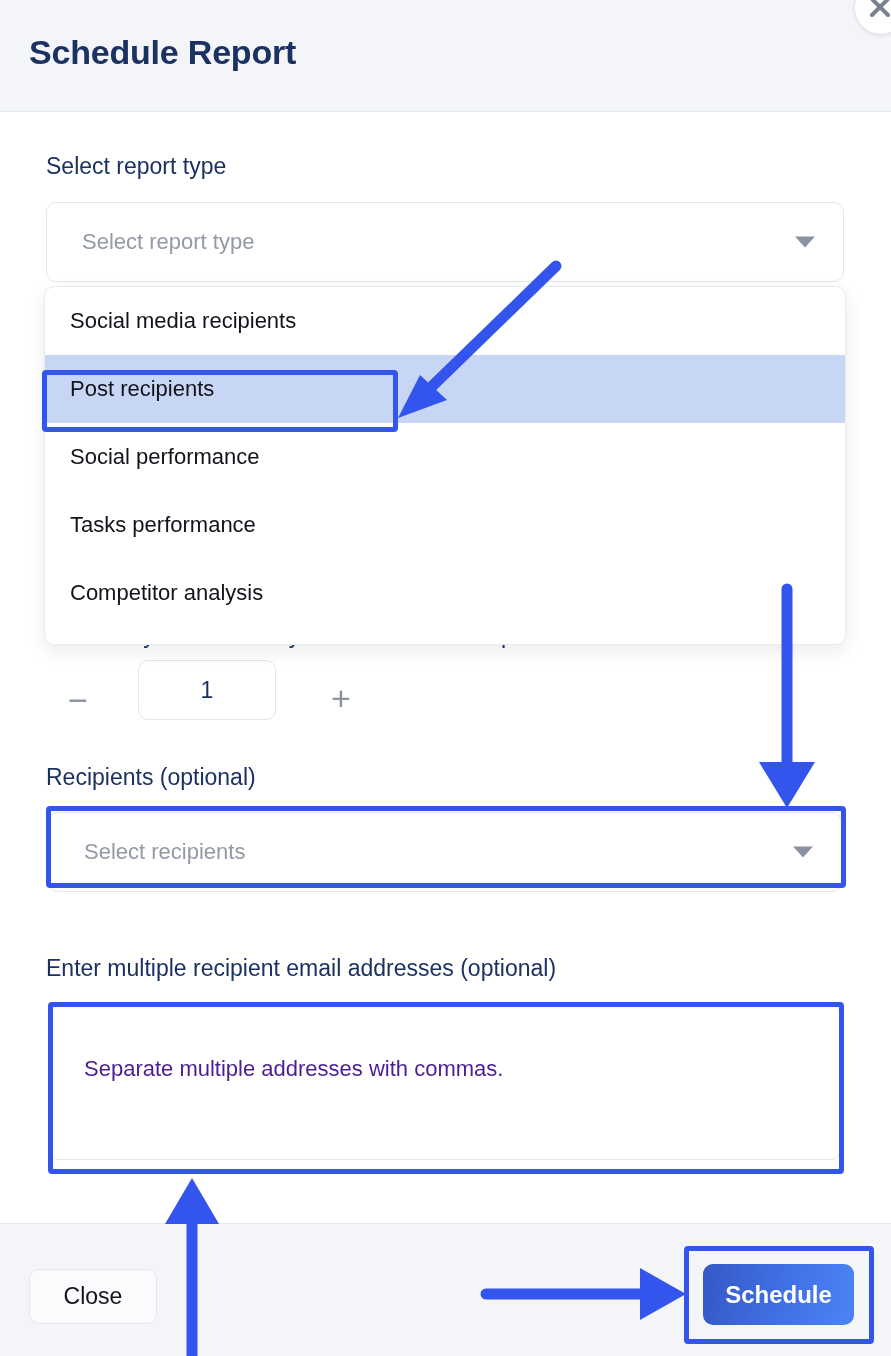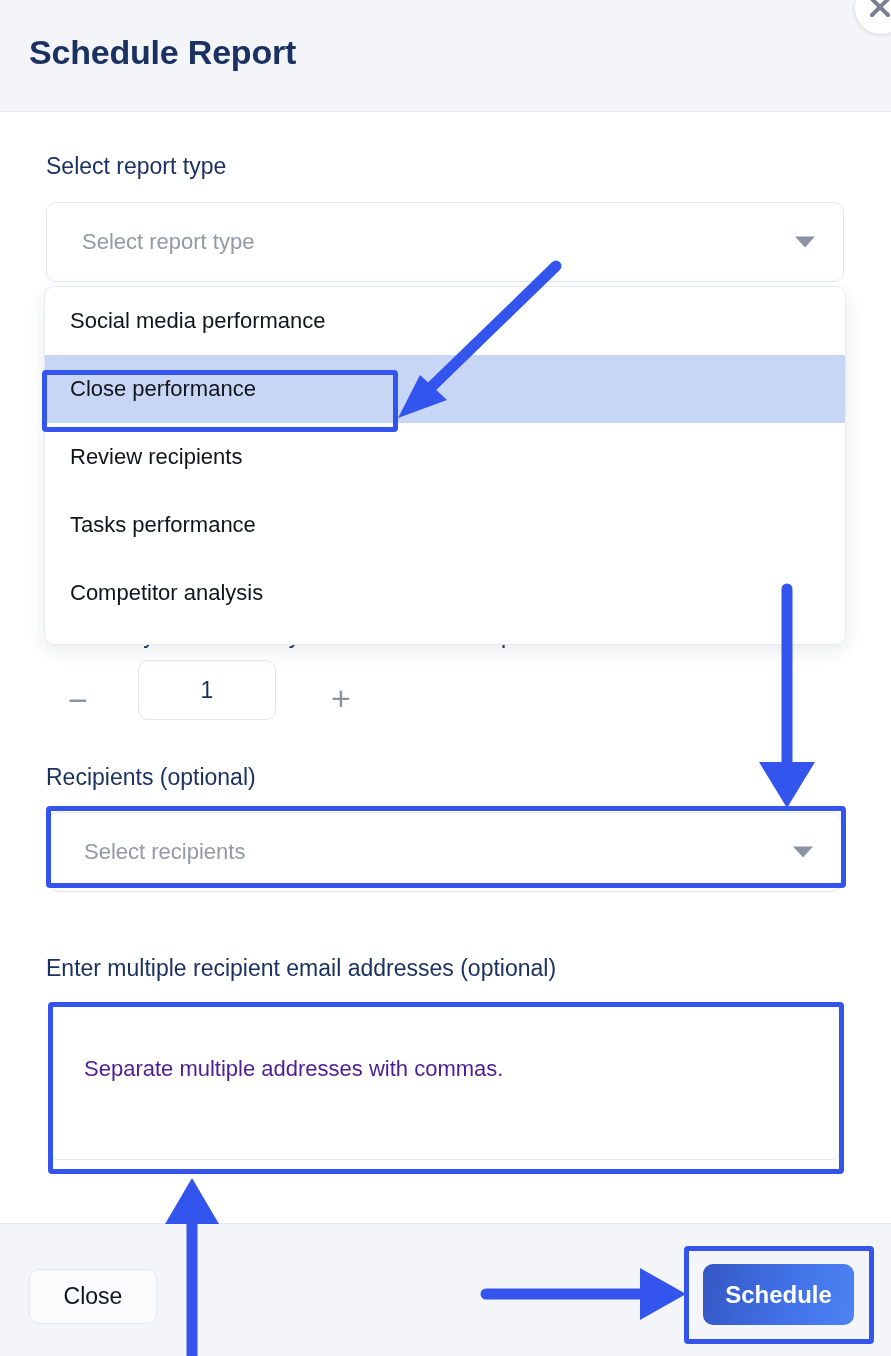--- a/index.html
+++ b/index.html
@@ -285,23 +285,23 @@
       <span class="caret"></span>
     </div>
 
     <div class="field-label label-emails">Enter multiple recipient email addresses (optional)</div>
 
     <div id="emails-textarea">
       <span class="ta-placeholder">Separate multiple addresses with commas.</span>
     </div>
 
     <div class="dropdown-panel">
-      <div class="dropdown-option">Social media performance</div>
-      <div class="dropdown-option selected">Close performance</div>
-      <div class="dropdown-option">Review recipients</div>
+      <div class="dropdown-option">Social media recipients</div>
+      <div class="dropdown-option selected">Post recipients</div>
+      <div class="dropdown-option">Social performance</div>
       <div class="dropdown-option">Tasks performance</div>
       <div class="dropdown-option">Competitor analysis</div>
     </div>
 
   </div>
 
   <div class="modal-footer">
     <button class="btn-close">Close</button>
   </div>
   <button class="btn-schedule">Schedule</button>

